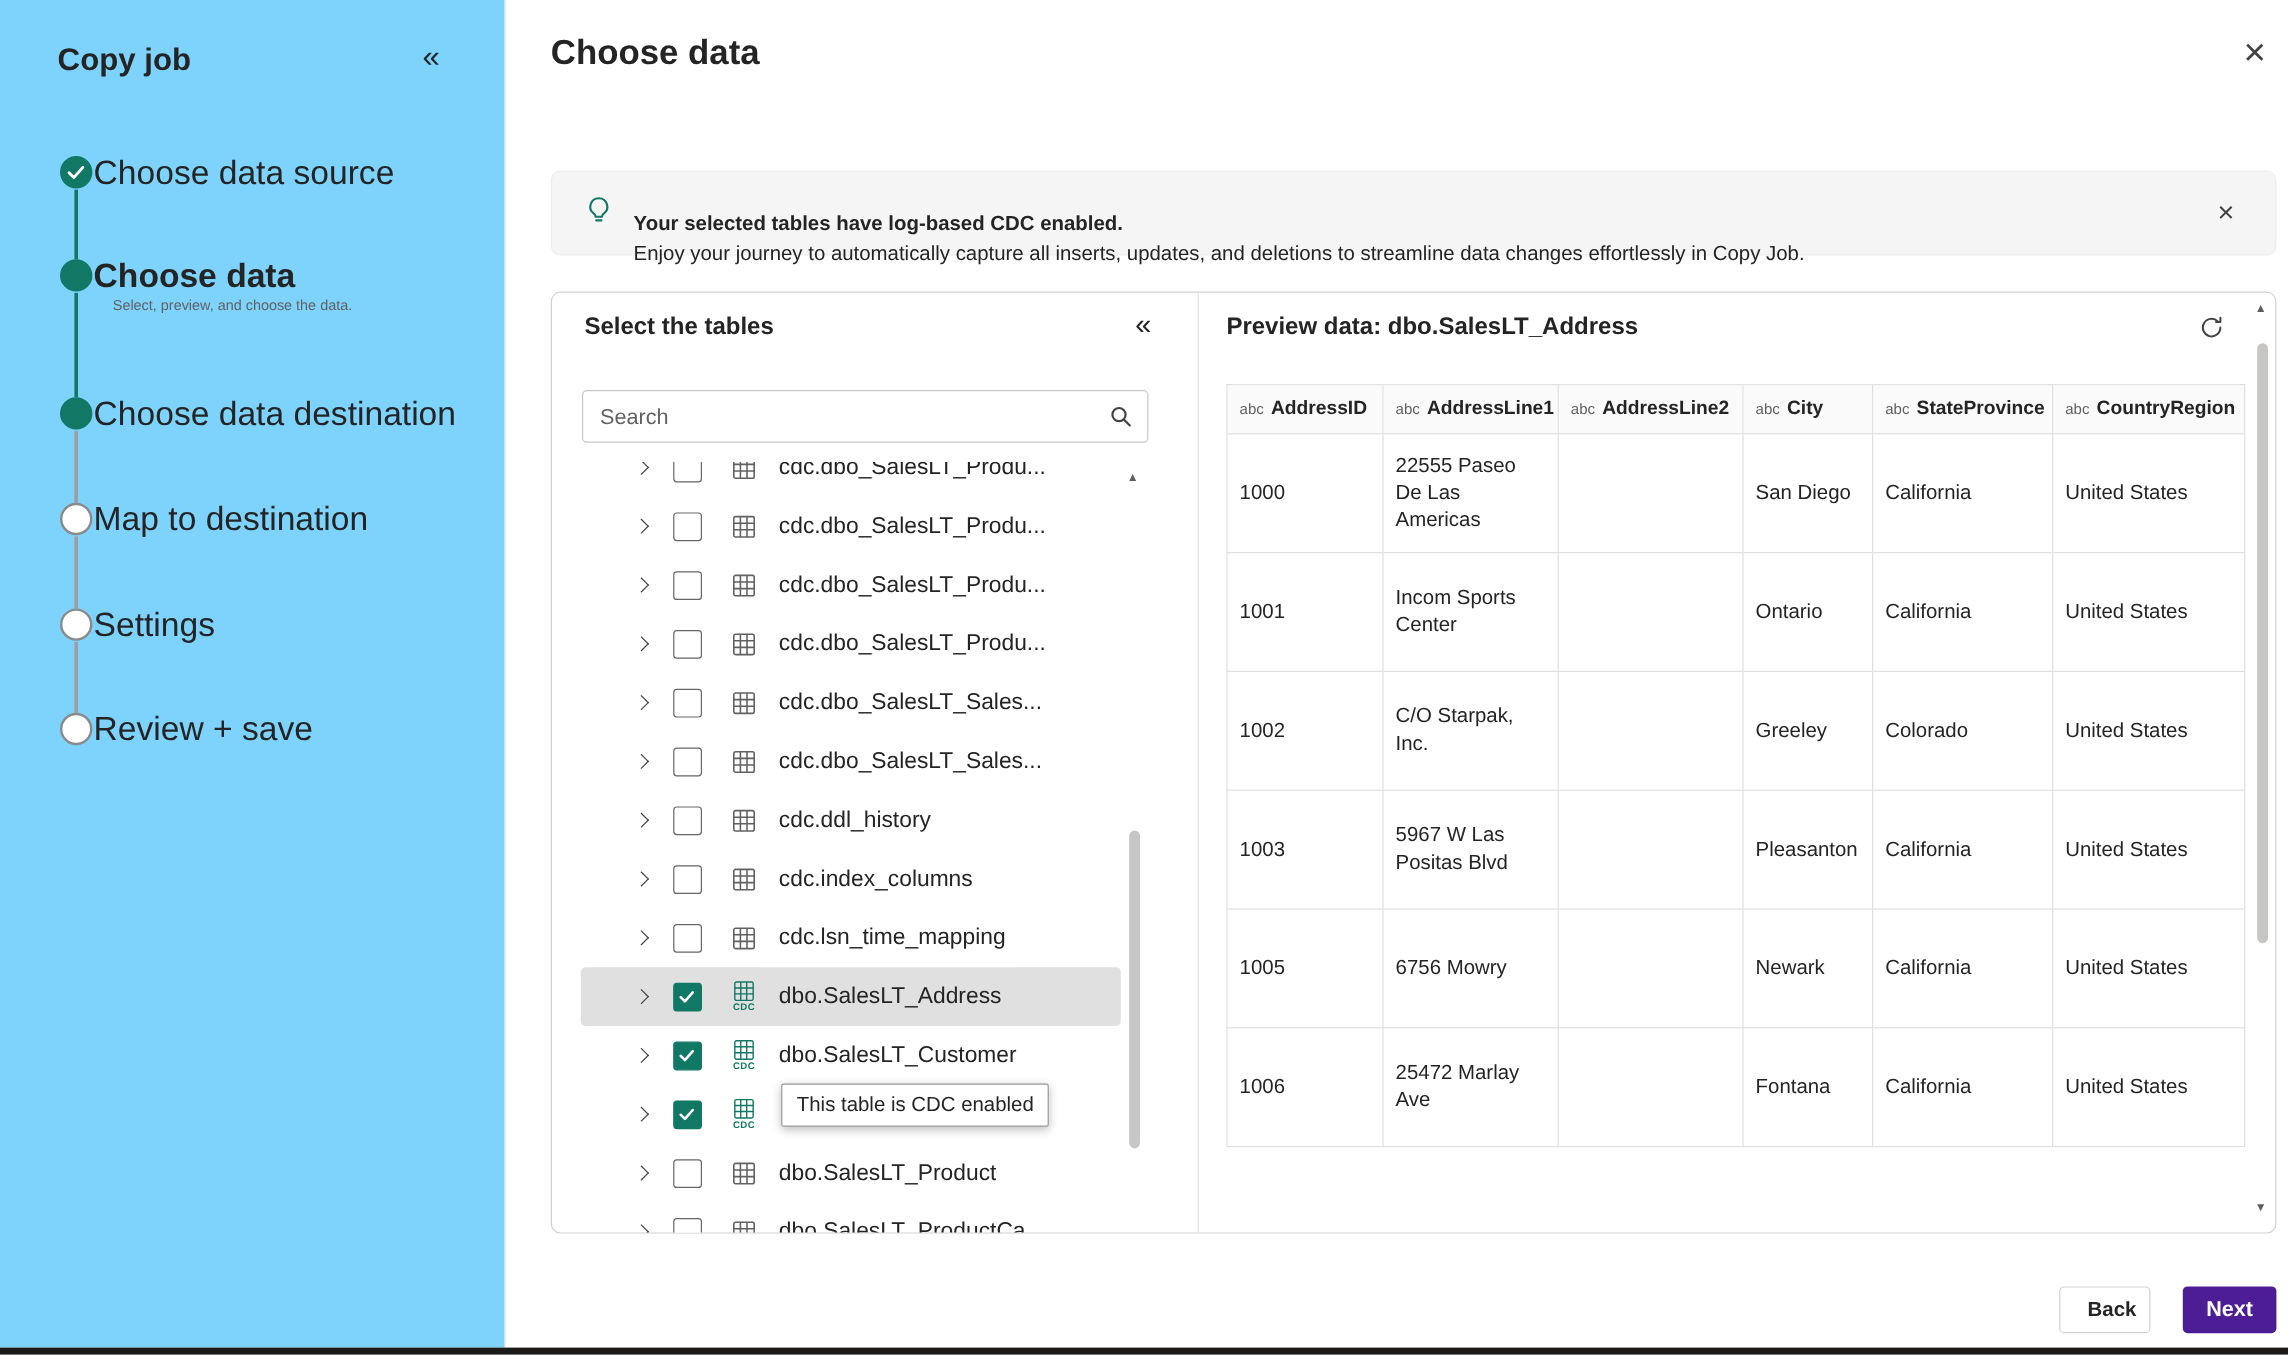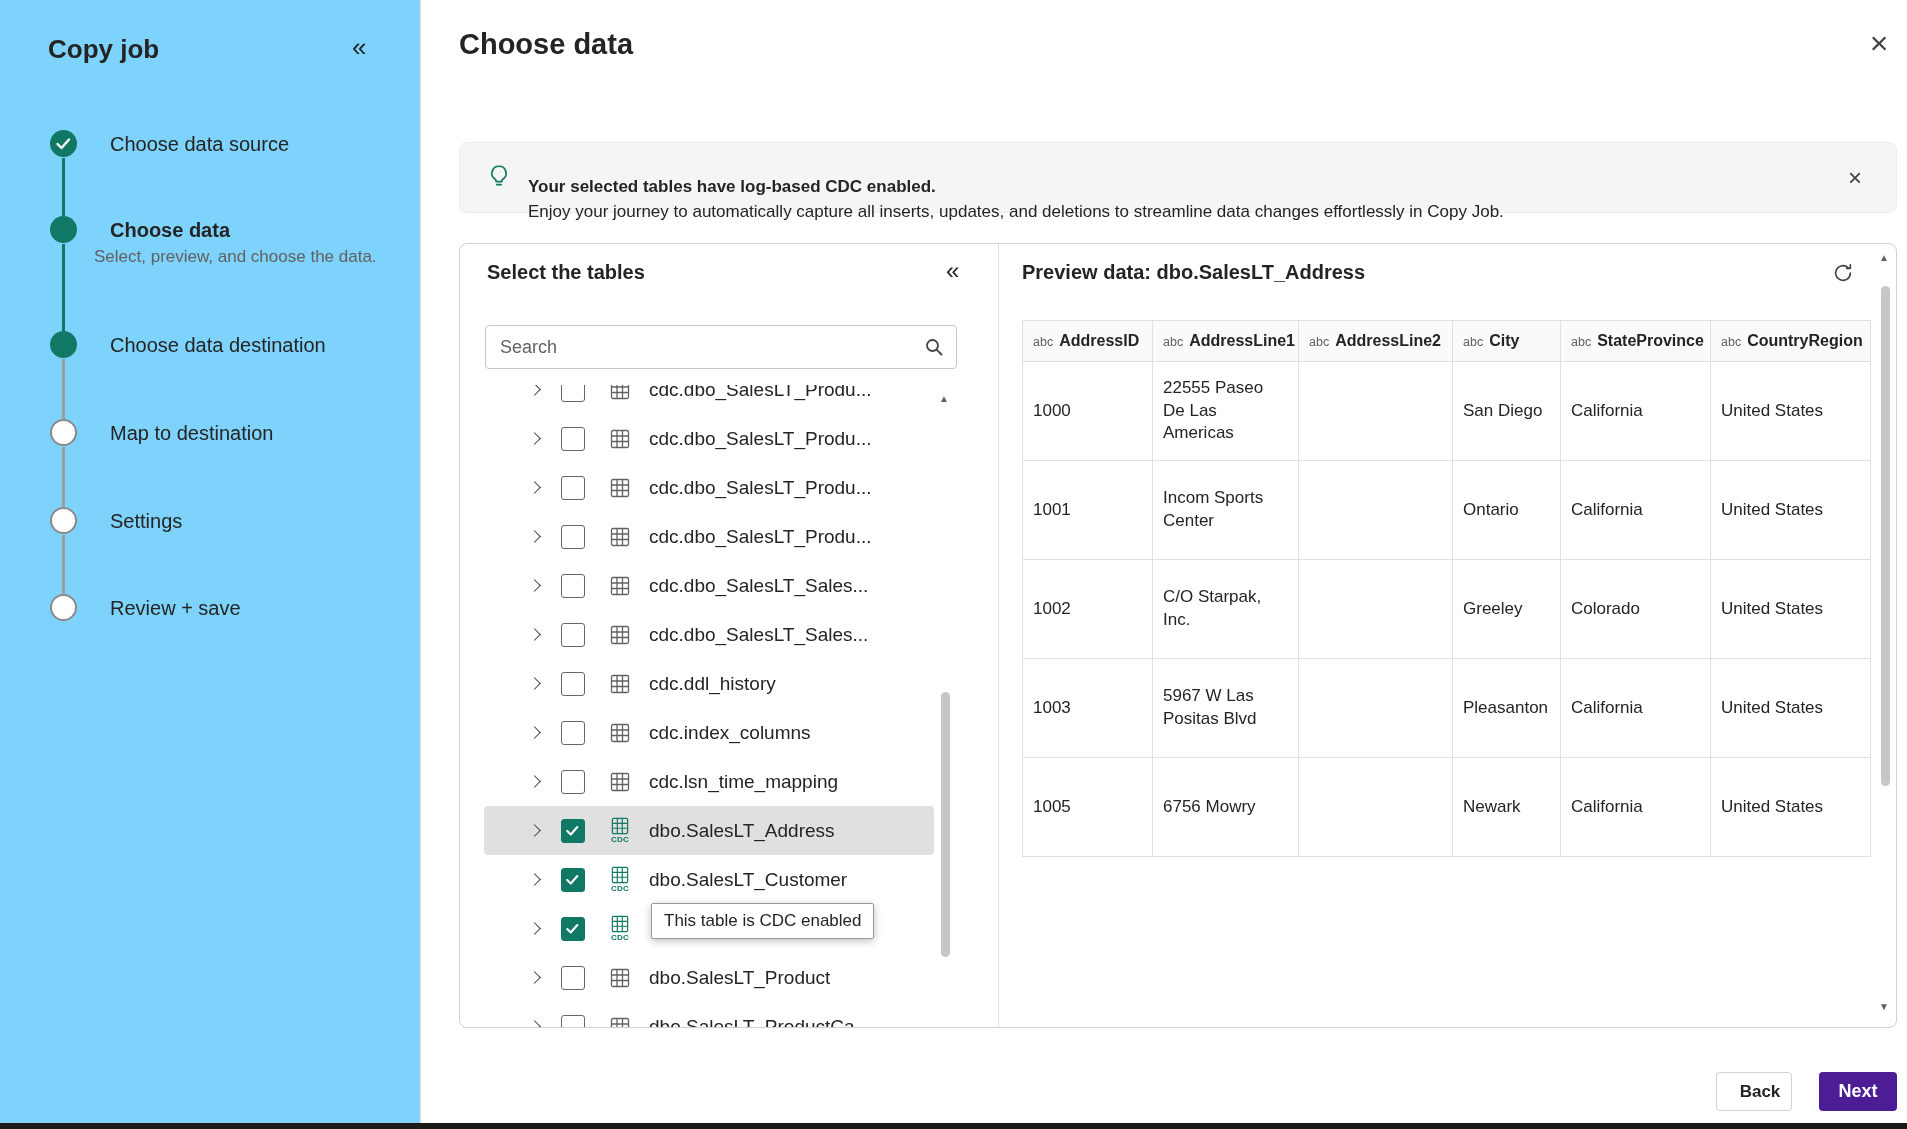--- a/index.html
+++ b/index.html
@@ -13,23 +13,23 @@
     background:#7dd3fc; border-right:1px solid #e0e0e0; }
   .sidebar-title { position:absolute; left:48px; top:34px; font-size:26px; font-weight:700; }
   .sidebar-collapse { position:absolute; left:352px; top:32px; font-size:26px; color:#242424; cursor:pointer; }
 
   .step-circle { position:absolute; left:50px; width:27px; height:27px; border-radius:50%; }
   .step-circle.filled { background:#117865; }
   .step-circle.pending { background:#fff; border:2px solid #8a8a8a; }
   .connector { position:absolute; left:62px; width:3px; }
   .connector.teal { background:#117865; }
   .connector.gray { background:#9e9e9e; }
-  .step-label { position:absolute; left:110px; font-size:20px; line-height:24px; color:#242424; }
+  .step-label { position:absolute; left:78px; font-size:28px; line-height:24px; color:#242424; }
   .step-label.bold { font-weight:700; }
-  .step-desc { position:absolute; left:94px; top:247px; font-size:17px; color:#616161; }
+  .step-desc { position:absolute; left:94px; top:247px; font-size:12px; color:#616161; }
 
   
   .main { position:absolute; left:422px; top:0; width:1485px; height:1123px; background:#fff; }
   .main-title { position:absolute; left:37px; top:28px; font-size:29px; font-weight:700; }
   .dlg-close { position:absolute; left:1436px; top:22px; width:42px; height:42px;
     display:flex; align-items:center; justify-content:center; font-size:32px; color:#424242; cursor:pointer; }
 
   
   .banner { position:absolute; left:37px; top:142px; width:1438px; height:71px; background:#f5f5f5;
     border:1px solid #ececec; border-radius:8px; display:flex; align-items:center; padding:0 26px; }
@@ -408,20 +408,28 @@
               <td>United States</td>
             </tr>
             <tr>
               <td>1005</td>
               <td>6756 Mowry</td>
               <td></td>
               <td>Newark</td>
               <td>California</td>
               <td>United States</td>
             </tr>
+            <tr>
+              <td>1006</td>
+              <td>25472 Marlay Ave</td>
+              <td></td>
+              <td>Fontana</td>
+              <td>California</td>
+              <td>United States</td>
+            </tr>
           </tbody>
         </table>
 
         <div class="pv-up">▲</div>
         <div class="pv-thumb"></div>
         <div class="pv-down">▼</div>
       </div>
     </div>
 
     <button class="btn-back">Back</button>

